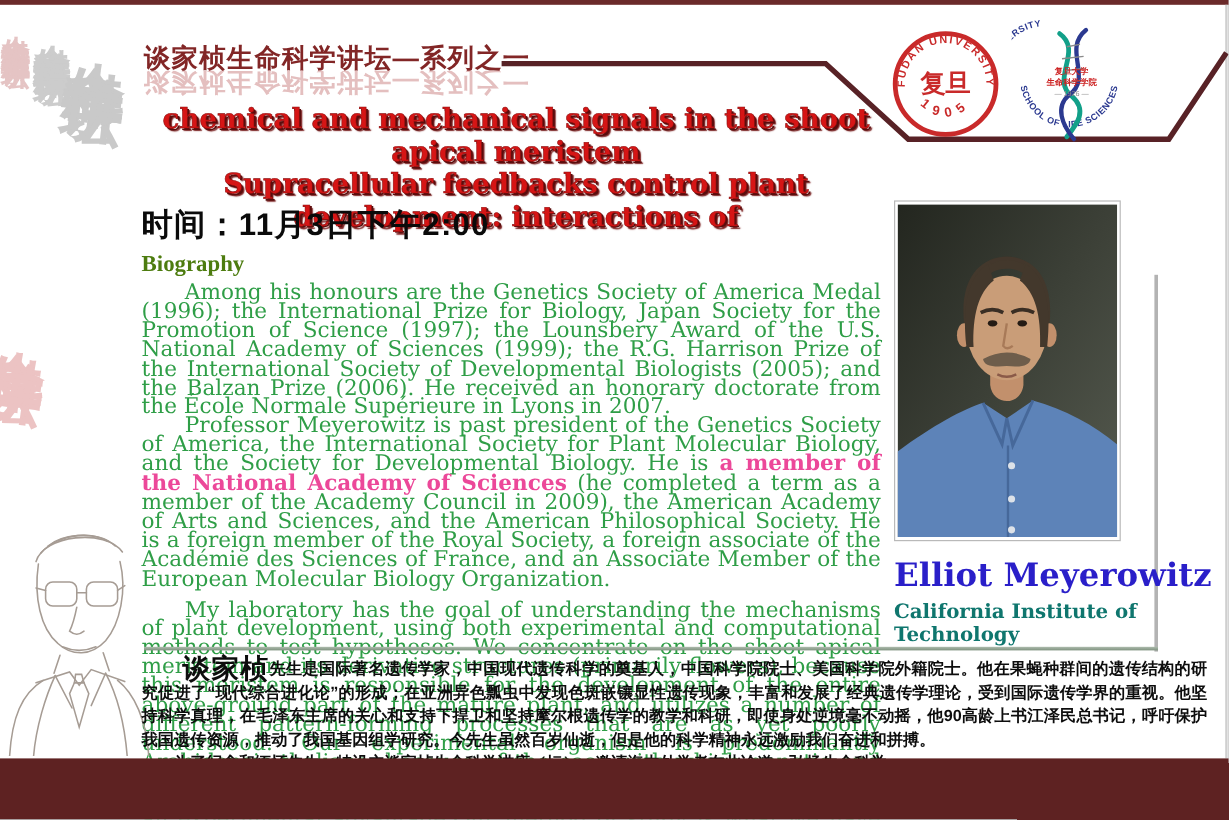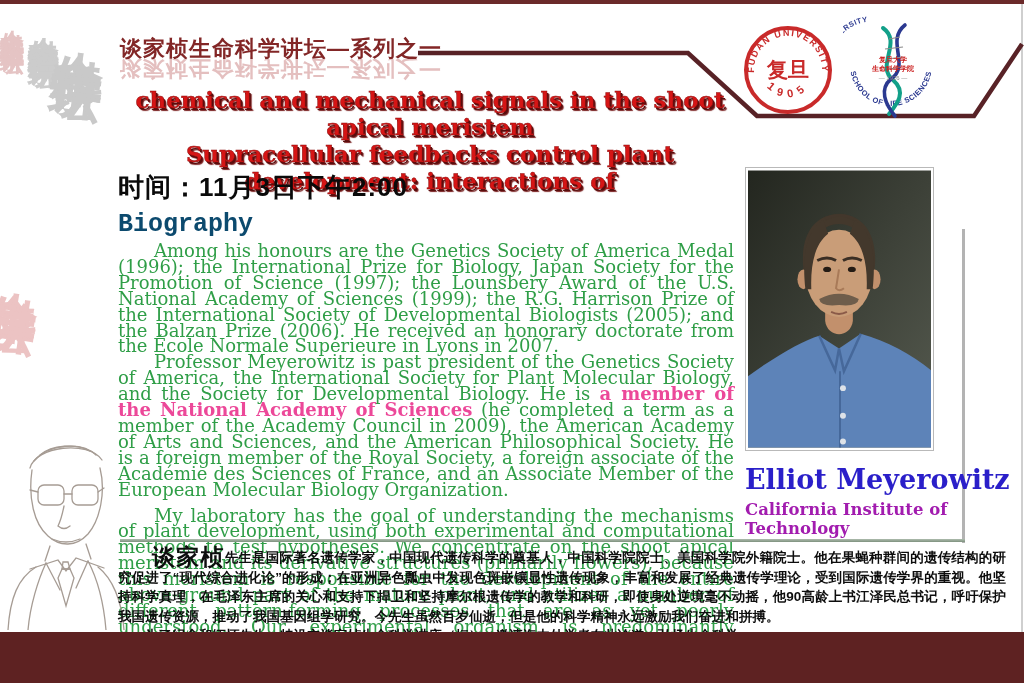--- a/index.html
+++ b/index.html
@@ -30,35 +30,35 @@
   .lecture-title{position:absolute;left:112px;top:86px;width:636px;text-align:center;
       font-family:"DejaVu Serif",serif;font-weight:bold;font-size:23px;line-height:27px;color:#d61515;
       text-shadow:1.5px 1.5px 0 #5a0d0d,2.5px 2.5px 1px #7a2020;-webkit-text-stroke:0.5px #8c0f0f;}
 
   .meta-row{position:absolute;left:118px;top:170px;display:flex;gap:58px;
       font-size:26px;font-weight:bold;color:#0a0a0a;letter-spacing:1px;}
   .meta-item{white-space:nowrap;}
 
   
   .content{position:absolute;left:118px;top:210px;width:616px;}
-  .section-heading{font-family:Liberation Mono, monospace;font-weight:bold;font-size:25px;color:#0c4a6e;margin:0 0 4px 0;}
+  .section-heading{font-family:Liberation Serif, serif;font-weight:bold;font-size:19px;color:#4d7c0f;margin:0 0 4px 0;}
   .content p{margin:0;text-indent:2em;text-align:justify;
       font-family:"DejaVu Serif",serif;font-size:18px;line-height:15.9px;color:#2f9e47;}
   .content p b{color:#ec4899;}
   .research-block{margin-top:10px;}
 
   
   .photo-frame{position:absolute;left:745px;top:167px;width:189px;height:284px;background:#fff;
       border:1px solid #b9b9b9;padding:2px;box-sizing:border-box;}
   .photo-frame svg{display:block;}
   .photo-shadow{position:absolute;left:962px;top:229px;width:3px;height:314px;background:#b3b3b3;}
   .speaker-name{position:absolute;left:745px;top:464px;font-family:"DejaVu Serif",serif;
       font-weight:bold;font-size:27px;color:#2a1fc9;}
   .speaker-affil{position:absolute;left:745px;top:500px;font-family:"DejaVu Serif",serif;
-      font-weight:bold;font-size:16.5px;color:#a21caf;}
+      font-weight:bold;font-size:16.5px;color:#0f766e;}
 
   .divider{position:absolute;left:120px;top:539px;width:845px;height:3px;
       background:linear-gradient(#aebcae,#7e917e);}
 
   
   .footer-text{position:absolute;left:118px;top:548px;width:888px;color:#0d0d0d;font-weight:bold;
       font-size:13.5px;line-height:19.5px;text-align:justify;}
   .footer-text p{margin:0;}
   .footer-name{font-size:23px;letter-spacing:1px;vertical-align:-3px;padding-left:34px;}
   .footer-p2{text-indent:2em;}

